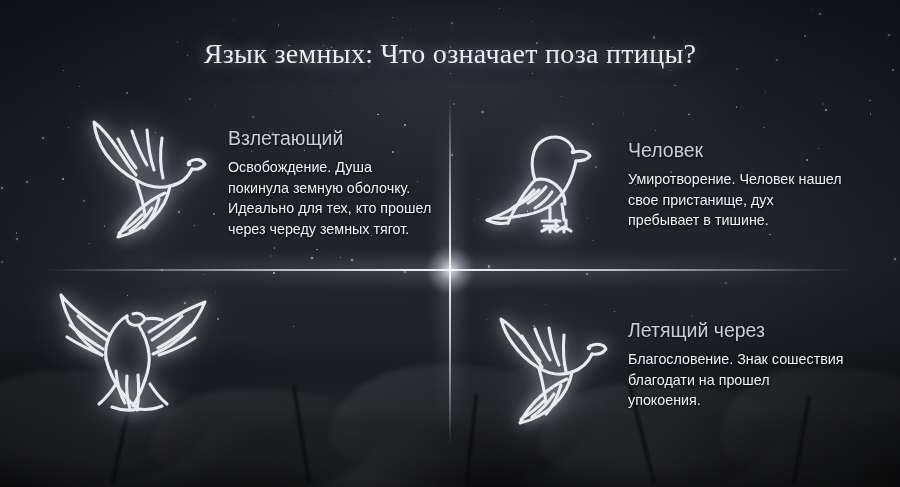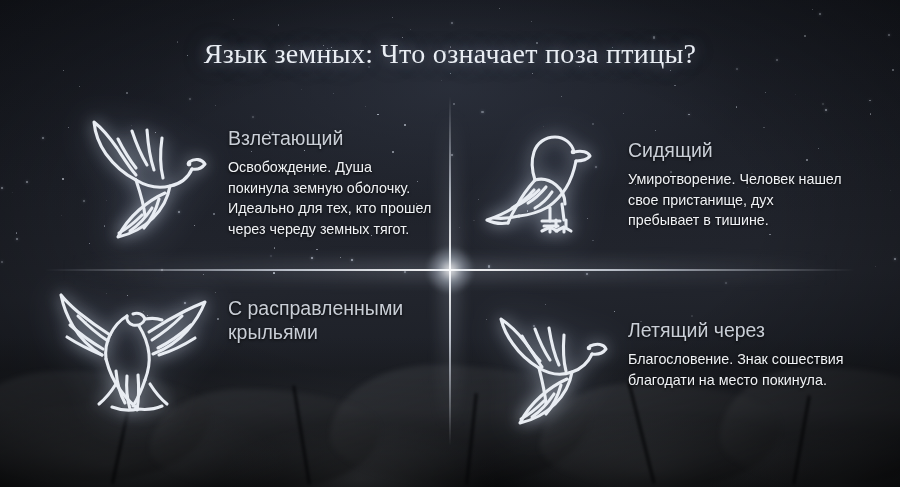--- a/index.html
+++ b/index.html
@@ -386,21 +386,21 @@
         <path d="M76 62 C72 68 66 74 59 78"></path>
         <path d="M74 78 L74 91"></path>
         <path d="M86 74 L88 90"></path>
         <path d="M66 91 L84 91 M68 96 L82 96"></path>
         <path d="M80 90 L80 97 M90 90 L90 97"></path>
         <path d="M74 97 L66 101 M74 97 L74 102 M74 97 L81 101"></path>
         <path d="M88 97 L80 101 M88 97 L88 102 M88 97 L95 101"></path>
       </svg>
     </div>
     <div class="txt">
-      <div class="q-head">Сидящий</div>
+      <div class="q-head">Человек</div>
       <div class="q-body">Умиротворение. Человек нашел свое пристанище, дух пребывает в тишине.</div>
     </div>
   </div>
 
   <div class="card" id="card-3">
     <div class="icon-wrap">
       <svg width="158" height="132" viewBox="0 0 158 132">
         <path d="M79 22 C84 20 89 22 91 27 C89 32 84 34 79 33 C75 32 72 28 73 24"></path>
         <path d="M91 27 C97 26 103 26 108 28"></path>
         <path d="M73 24 C66 28 60 35 56 43 C52 51 51 59 52 67"></path>
@@ -417,21 +417,20 @@
         <path d="M91 88 C88 97 84 106 79 114"></path>
         <path d="M62 79 C63 91 66 102 71 111"></path>
         <path d="M73 84 C72 96 73 107 76 117"></path>
         <path d="M84 83 C85 95 85 106 83 118"></path>
         <path d="M62 92 C57 100 51 107 45 112"></path>
         <path d="M96 92 C101 100 107 107 113 112"></path>
         <path d="M84 117 C92 118 101 117 108 114 M84 117 C76 119 66 118 58 115"></path>
       </svg>
     </div>
     <div class="txt">
-      <div class="q-head">С расправленными крыльями</div>
     </div>
   </div>
 
   <div class="card" id="card-4">
     <div class="icon-wrap">
       <svg width="126" height="116" viewBox="0 0 126 116">
         <path d="M104 30 C111 27 118 28 120 33 C117 37 112 39 106 38"></path>
         <circle class="eye-dot" cx="103" cy="32" r="2.3"></circle>
         <path d="M106 38 C102 47 95 53 86 56 C75 60 63 58 53 52"></path>
         <path d="M53 52 C43 46 34 38 27 28 C21 20 17 11 15 3 C24 9 32 17 39 26 C46 35 51 44 56 51"></path>
@@ -441,17 +440,17 @@
         <path d="M78 19 C77 32 77 44 80 55"></path>
         <path d="M86 56 C84 68 78 79 69 88 C59 98 47 104 34 107 C39 97 46 88 55 80 C63 73 72 67 81 63"></path>
         <path d="M58 85 C51 92 44 98 35 103"></path>
         <path d="M68 78 C62 87 55 95 46 101"></path>
         <path d="M75 69 C72 80 67 90 60 98"></path>
         <path d="M53 52 C56 64 59 76 60 88"></path>
       </svg>
     </div>
     <div class="txt">
       <div class="q-head">Летящий через</div>
-      <div class="q-body">Благословение. Знак сошествия благодати на место покинула.</div>
+      <div class="q-body">Благословение. Знак сошествия благодати на прошел упокоения.</div>
     </div>
   </div>
 
 </div>
 
 </body></html>

